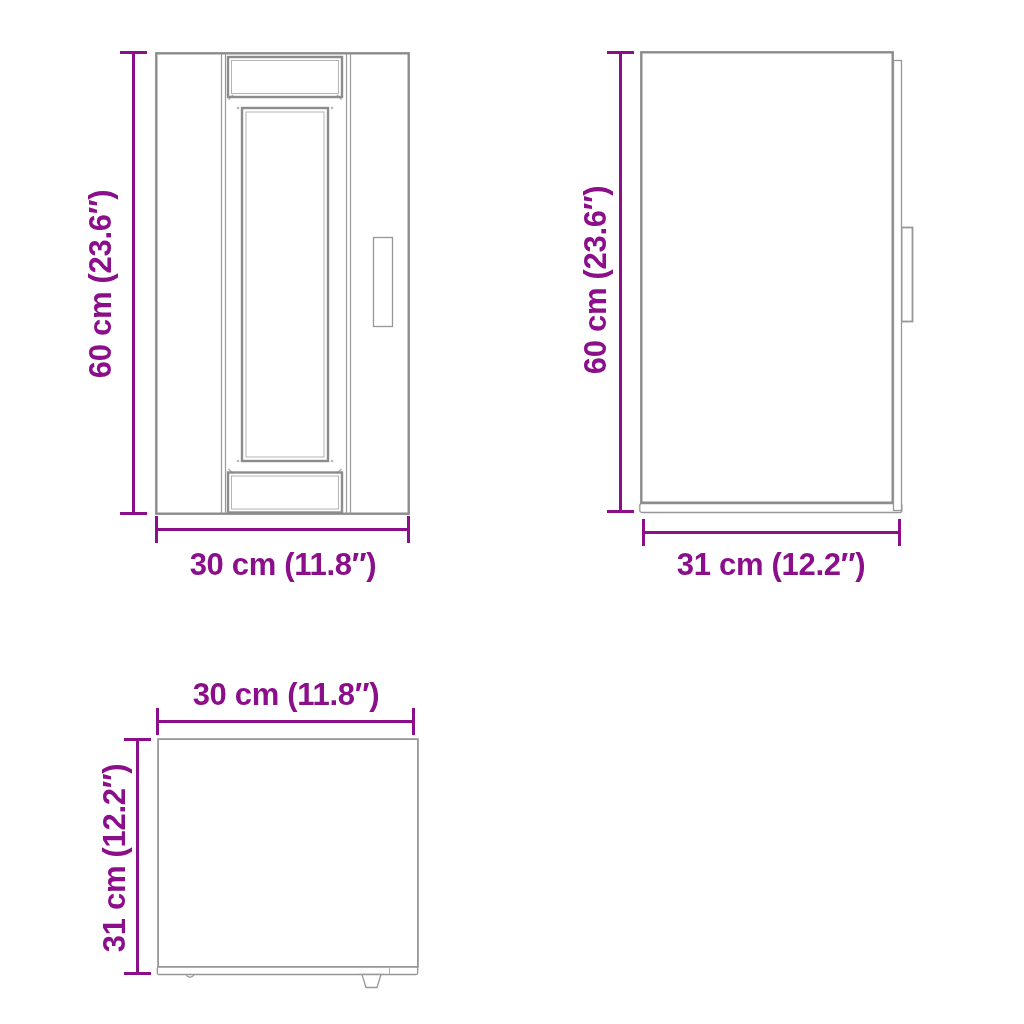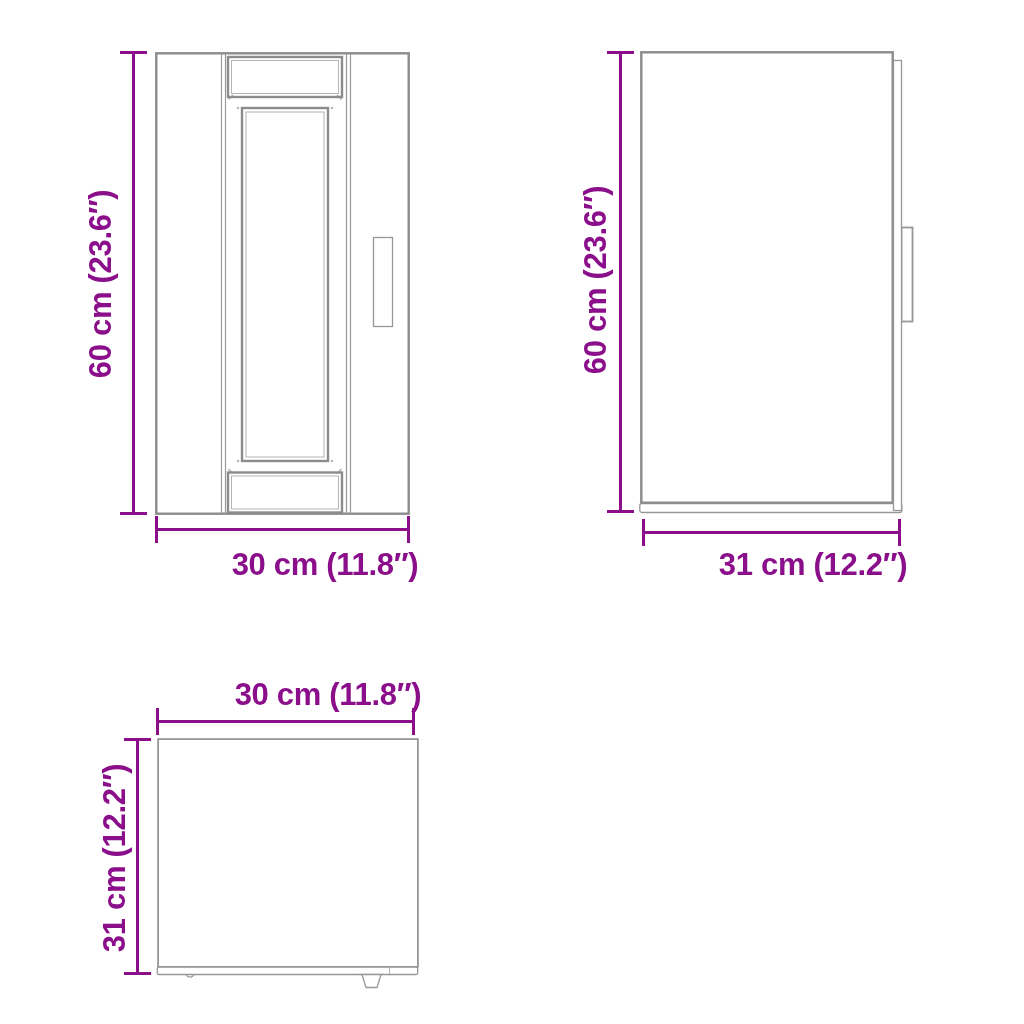--- a/index.html
+++ b/index.html
@@ -10,21 +10,21 @@
   #canvas{
     position:relative;width:1024px;height:1024px;background:#fff;overflow:hidden;
     font-family:"Liberation Sans","DejaVu Sans",sans-serif;
   }
   .dim-line{position:absolute;background:var(--accent);}
   .dim-label{
     position:absolute;color:var(--accent);font-weight:bold;font-size:31px;
     white-space:nowrap;letter-spacing:-0.3px;line-height:1;
   }
   .dim-label.v{transform:translate(-50%,-50%) rotate(-90deg);}
-  .dim-label.h{transform:translate(-50%,-50%);margin-left:42px;}
+  .dim-label.h{transform:translate(-50%,-50%);}
   svg{position:absolute;display:block;}
   .sk2{fill:#ffffff;stroke:var(--line);stroke-width:2.4;}
   .sk15{fill:#ffffff;stroke:#979797;stroke-width:1.8;}
   .sk1{fill:none;stroke:#9a9a9a;stroke-width:1.2;}
   .skw{fill:#ffffff;stroke:#979797;stroke-width:1.3;}
   .skl{fill:none;stroke:#b4b4b4;stroke-width:1;}
   .mark{stroke:#8f8f8f;stroke-width:1.4;fill:none;opacity:.75;}
   .dot{fill:#a5a5a5;stroke:none;opacity:.8;}
 </style>
 </head>

